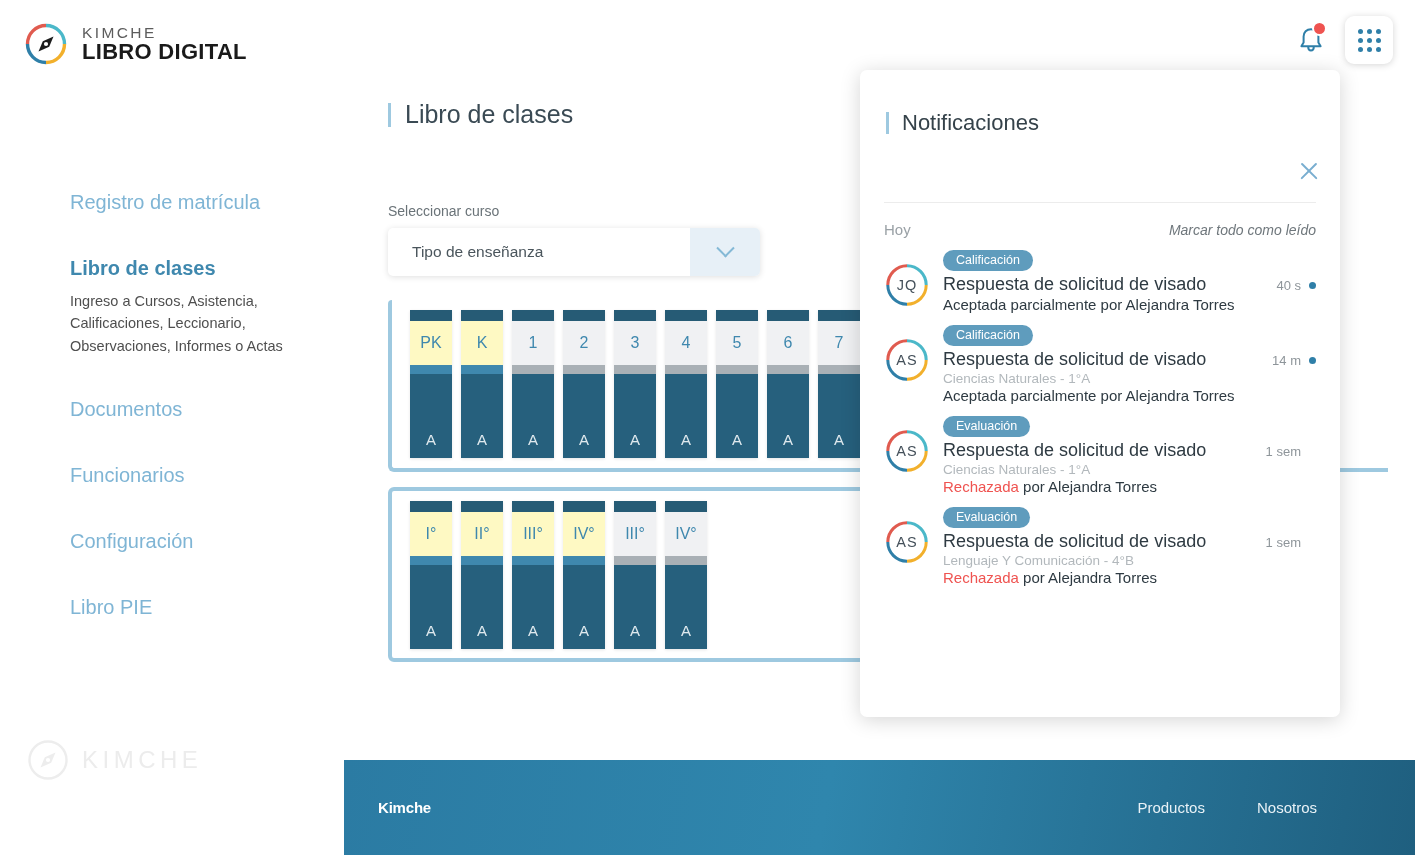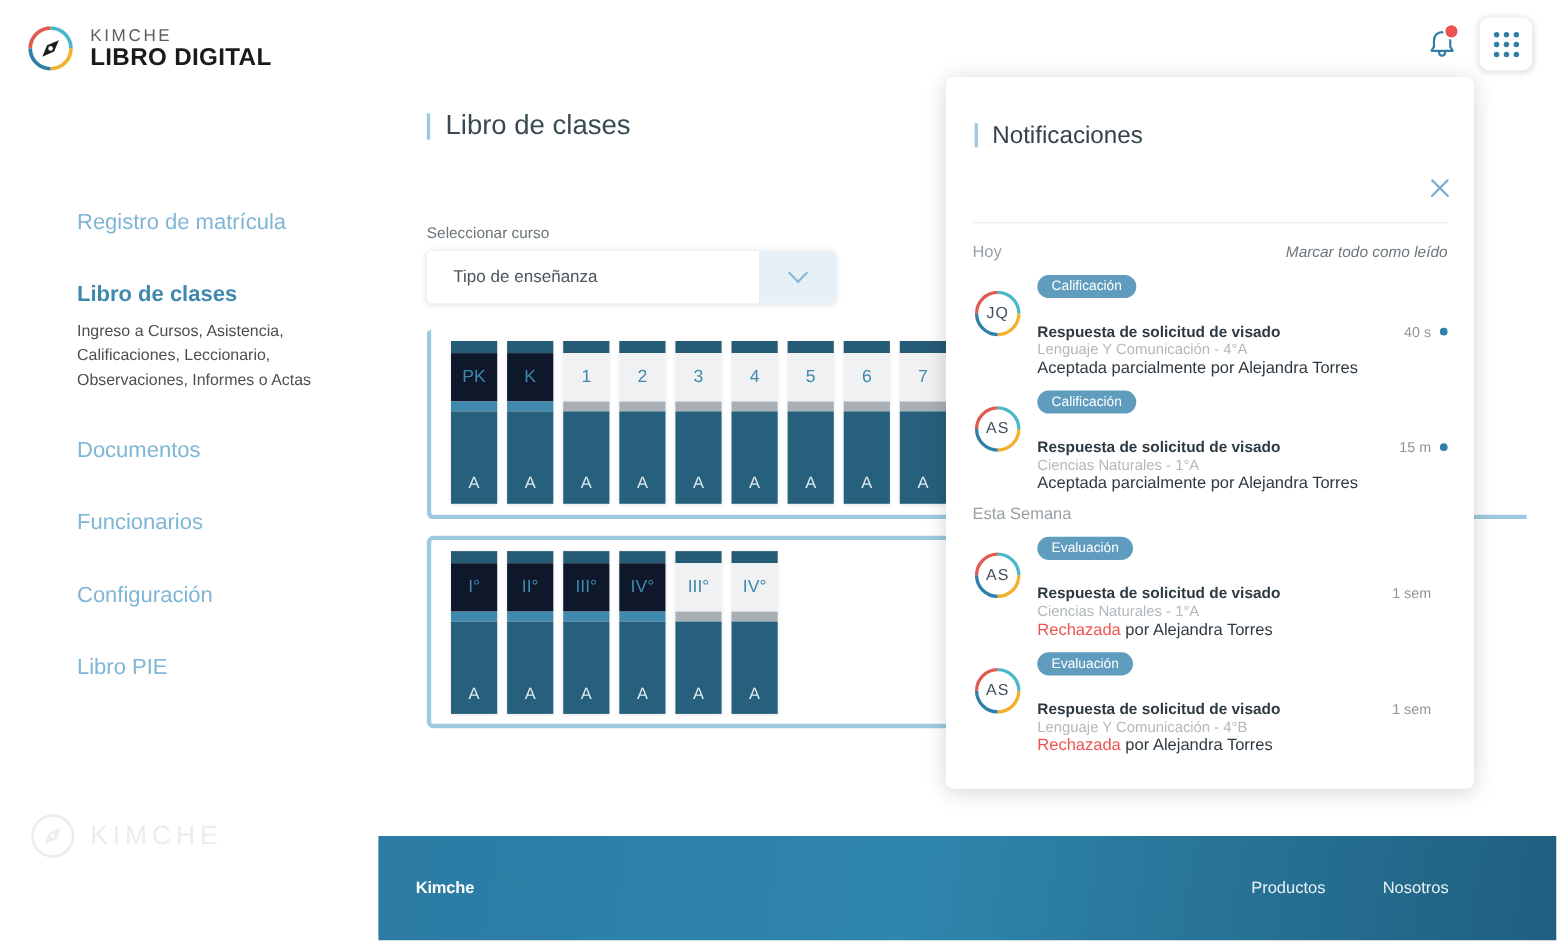--- a/index.html
+++ b/index.html
@@ -86,21 +86,21 @@
   .cards { display: flex; gap: 9px; padding: 10px 0 0 18px; }
   .card {
     width: 42px; height: 148px; display: flex; flex-direction: column;
     box-shadow: 0 1px 3px rgba(0,0,0,0.10); cursor: pointer;
   }
   .card-top { height: 11px; background: #265b75; }
   .card-head {
     flex: 0 0 44px; display: flex; align-items: center; justify-content: center;
     font-size: 16px; color: #3f88ae; font-weight: 500;
   }
-  .card-head.tint-blue { background: #0f172a; }
+  .card-head.tint-blue { background: #fef9c3; }
   .card-head.tint-gray { background: #f0f1f3; }
   .card-band { height: 9px; }
   .card-band.blue { background: #3f88ae; }
   .card-band.gray { background: #a9b0b5; }
   .card-body {
     flex: 1; background: #26607d; display: flex; align-items: flex-end;
     justify-content: center; padding-bottom: 10px; font-size: 15px; color: #dfe9ee;
   }
 
   
@@ -135,21 +135,21 @@
   .avatar-txt {
     position: absolute; inset: 0; display: flex; align-items: center; justify-content: center;
     font-size: 14.5px; color: #44505a; letter-spacing: 1px;
   }
   .n-body { flex: 1; min-width: 0; }
   .tag {
     display: inline-block; background: #5f9cbd; color: #fff; font-size: 12.5px;
     padding: 3px 13px 4px; border-radius: 11px; margin-bottom: 3px;
   }
   .n-row { display: flex; align-items: baseline; justify-content: space-between; }
-  .n-title { font-size: 14px; color: #2e3a42; font-weight: 700; margin-top: 19px; }
+  .n-title { font-size: 18px; color: #2e3a42; font-weight: 400; }
   .n-meta { display: flex; align-items: center; gap: 8px; flex: 0 0 auto; padding-left: 10px; }
   .n-time { font-size: 13px; color: #8e959a; }
   .n-dot { width: 7px; height: 7px; border-radius: 50%; background: #2f7fa8; display: inline-block; }
   .n-dot.hidden { visibility: hidden; }
   .n-sub { font-size: 13.5px; color: #b2b8bc; margin-top: 1px; }
   .n-desc { font-size: 15px; color: #2e3a42; margin-top: 1px; }
   .n-desc .rej { color: #ef5350; }
 
   
   .footer {
@@ -372,41 +372,38 @@
                 <path d="M42.2 23 A19.2 19.2 0 0 1 23 42.2" stroke="#f2b02c"></path>
                 <path d="M23 42.2 A19.2 19.2 0 0 1 3.8 23" stroke="#2f7fa8"></path>
               </g>
             </svg><span class="avatar-txt">JQ</span></div>
           <div class="n-body"><span class="tag">Calificación</span><div class="n-row">
               <div class="n-title">Respuesta de solicitud de visado</div>
               <div class="n-meta">
                 <span class="n-time">40 s</span>
                 <span class="n-dot"></span>
               </div>
-            </div><div class="n-sub">Lenguaje Y Comunicación - 4°A</div><div class="n-desc">Aceptada parcialmente por Alejandra Torres</div></div>
+            </div><div class="n-desc">Aceptada parcialmente por Alejandra Torres</div></div>
         </div>
         <div class="n-item">
           <div class="avatar"><svg width="46" height="46" viewBox="0 0 46 46">
               <g fill="none" stroke-width="3" stroke-linecap="butt">
                 <path d="M23 3.8 A19.2 19.2 0 0 0 3.8 23" stroke="#e05b4f"></path>
                 <path d="M23 3.8 A19.2 19.2 0 0 1 42.2 23" stroke="#4bb8c9"></path>
                 <path d="M42.2 23 A19.2 19.2 0 0 1 23 42.2" stroke="#f2b02c"></path>
                 <path d="M23 42.2 A19.2 19.2 0 0 1 3.8 23" stroke="#2f7fa8"></path>
               </g>
             </svg><span class="avatar-txt">AS</span></div>
           <div class="n-body"><span class="tag">Calificación</span><div class="n-row">
               <div class="n-title">Respuesta de solicitud de visado</div>
               <div class="n-meta">
-                <span class="n-time">15 m</span>
+                <span class="n-time">14 m</span>
                 <span class="n-dot"></span>
               </div>
             </div><div class="n-sub">Ciencias Naturales - 1°A</div><div class="n-desc">Aceptada parcialmente por Alejandra Torres</div></div>
-        </div>
-        <div class="sect-head">
-          <div class="sect-title">Esta Semana</div>
         </div>
         <div class="n-item">
           <div class="avatar"><svg width="46" height="46" viewBox="0 0 46 46">
               <g fill="none" stroke-width="3" stroke-linecap="butt">
                 <path d="M23 3.8 A19.2 19.2 0 0 0 3.8 23" stroke="#e05b4f"></path>
                 <path d="M23 3.8 A19.2 19.2 0 0 1 42.2 23" stroke="#4bb8c9"></path>
                 <path d="M42.2 23 A19.2 19.2 0 0 1 23 42.2" stroke="#f2b02c"></path>
                 <path d="M23 42.2 A19.2 19.2 0 0 1 3.8 23" stroke="#2f7fa8"></path>
               </g>
             </svg><span class="avatar-txt">AS</span></div>

